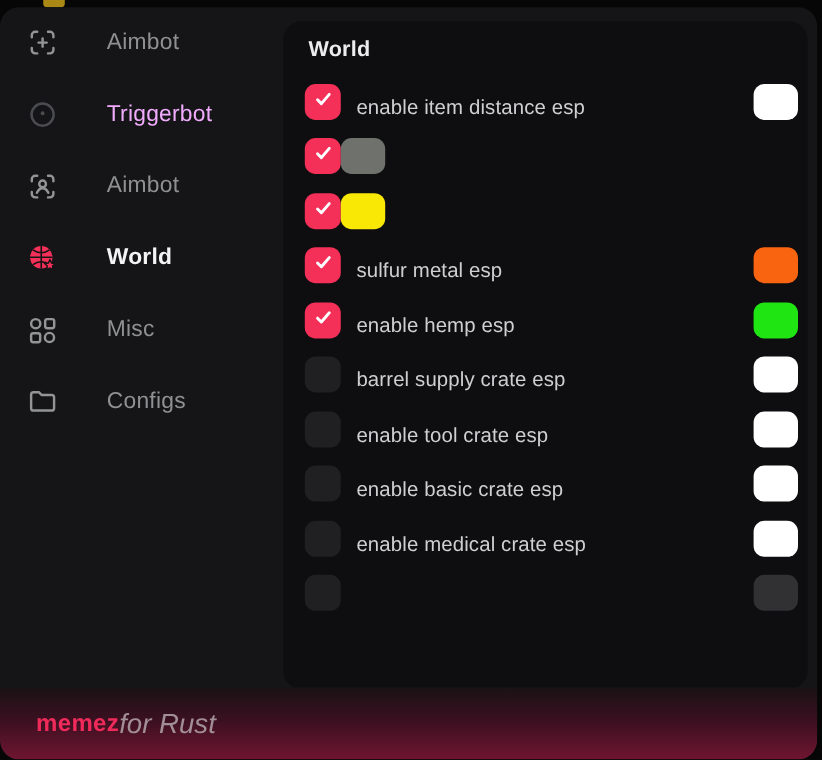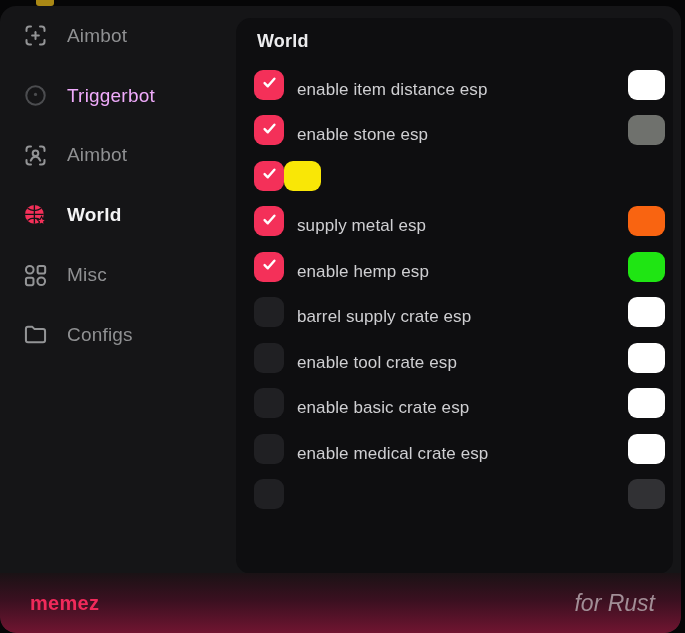--- a/index.html
+++ b/index.html
@@ -14,21 +14,21 @@
     background:#c8a018;border-radius:0 0 3px 3px;opacity:.85;
   }
   .window{
     position:absolute;left:0;top:6px;width:681px;height:627px;
     background:#151517;border-radius:16px;overflow:hidden;
   }
   
   .sidebar{position:absolute;left:0;top:0;width:236px;bottom:60px;}
   .sidebar-item{
     height:59.8px;display:flex;align-items:center;
-    padding-left:22px;gap:18px;color:#8f9092;cursor:pointer;
+    padding-left:22px;gap:40px;color:#8f9092;cursor:pointer;
   }
   .sidebar-item .icon{width:27px;height:27px;flex:none;display:flex;
     align-items:center;justify-content:center;color:#939496;}
   .sidebar-item .s-label{font-size:19px;font-weight:500;letter-spacing:.2px;}
   .sidebar-item.disabled{color:#f0abfc;}
   .sidebar-item.disabled .icon{color:#4b4c4f;}
   .sidebar-item.active .s-label{color:#f4f4f5;font-weight:600;}
   .sidebar-item.active .icon{color:var(--accent);}
   
   .content{
@@ -47,22 +47,22 @@
   }
   .checkbox.checked{background:var(--accent);}
   .checkbox.unchecked{background:#202023;}
   .esp-label{margin-left:13px;font-size:17px;color:#cfcfd2;flex:1;
     white-space:nowrap;letter-spacing:.1px;}
   .swatch{width:37px;height:30px;border-radius:9px;flex:none;cursor:pointer;}
   
   .footer{
     position:absolute;left:0;bottom:0;width:100%;height:60px;
     background:linear-gradient(180deg,#1a1215 0%,#3a1020 45%,#701531 100%);
-    display:flex;align-items:center;justify-content:space-between;
-    padding:0 26px 0 30px;box-sizing:border-box;border-radius:0 0 16px 16px;gap:48px;
+    display:flex;align-items:center;justify-content:flex-start;
+    padding:0 26px 0 30px;box-sizing:border-box;border-radius:0 0 16px 16px;
   }
   .brand{color:#f02a5a;font-weight:700;font-size:20px;letter-spacing:.3px;}
   .tagline{color:#a18e96;font-weight:400;font-style:italic;font-size:23px;}
 </style>
 </head>
 <body>
 
 <div class="artifact"></div>
 
 <div class="window">
@@ -145,38 +145,37 @@
           </div>
           <span class="esp-label">enable item distance esp</span>
           <div class="swatch" style="background: rgb(255, 255, 255);"></div>
         </div>
         <div class="esp-row">
           <div class="checkbox checked">
             <span><svg width="17" height="17" viewBox="0 0 16 16">
                 <path d="M3.4 8.6l3 3 6.2-7.2" stroke="#ffffff" stroke-width="2.3" fill="none" stroke-linecap="round" stroke-linejoin="round"></path>
               </svg></span>
           </div>
-          <span class="esp-label">enable stone esp</span>
           <div class="swatch" style="background: rgb(111, 113, 109);"></div>
         </div>
         <div class="esp-row">
           <div class="checkbox checked">
             <span><svg width="17" height="17" viewBox="0 0 16 16">
                 <path d="M3.4 8.6l3 3 6.2-7.2" stroke="#ffffff" stroke-width="2.3" fill="none" stroke-linecap="round" stroke-linejoin="round"></path>
               </svg></span>
           </div>
           <div class="swatch" style="background: rgb(249, 231, 6);"></div>
         </div>
         <div class="esp-row">
           <div class="checkbox checked">
             <span><svg width="17" height="17" viewBox="0 0 16 16">
                 <path d="M3.4 8.6l3 3 6.2-7.2" stroke="#ffffff" stroke-width="2.3" fill="none" stroke-linecap="round" stroke-linejoin="round"></path>
               </svg></span>
           </div>
-          <span class="esp-label">supply metal esp</span>
+          <span class="esp-label">sulfur metal esp</span>
           <div class="swatch" style="background: rgb(249, 100, 17);"></div>
         </div>
         <div class="esp-row">
           <div class="checkbox checked">
             <span><svg width="17" height="17" viewBox="0 0 16 16">
                 <path d="M3.4 8.6l3 3 6.2-7.2" stroke="#ffffff" stroke-width="2.3" fill="none" stroke-linecap="round" stroke-linejoin="round"></path>
               </svg></span>
           </div>
           <span class="esp-label">enable hemp esp</span>
           <div class="swatch" style="background: rgb(31, 229, 19);"></div>

